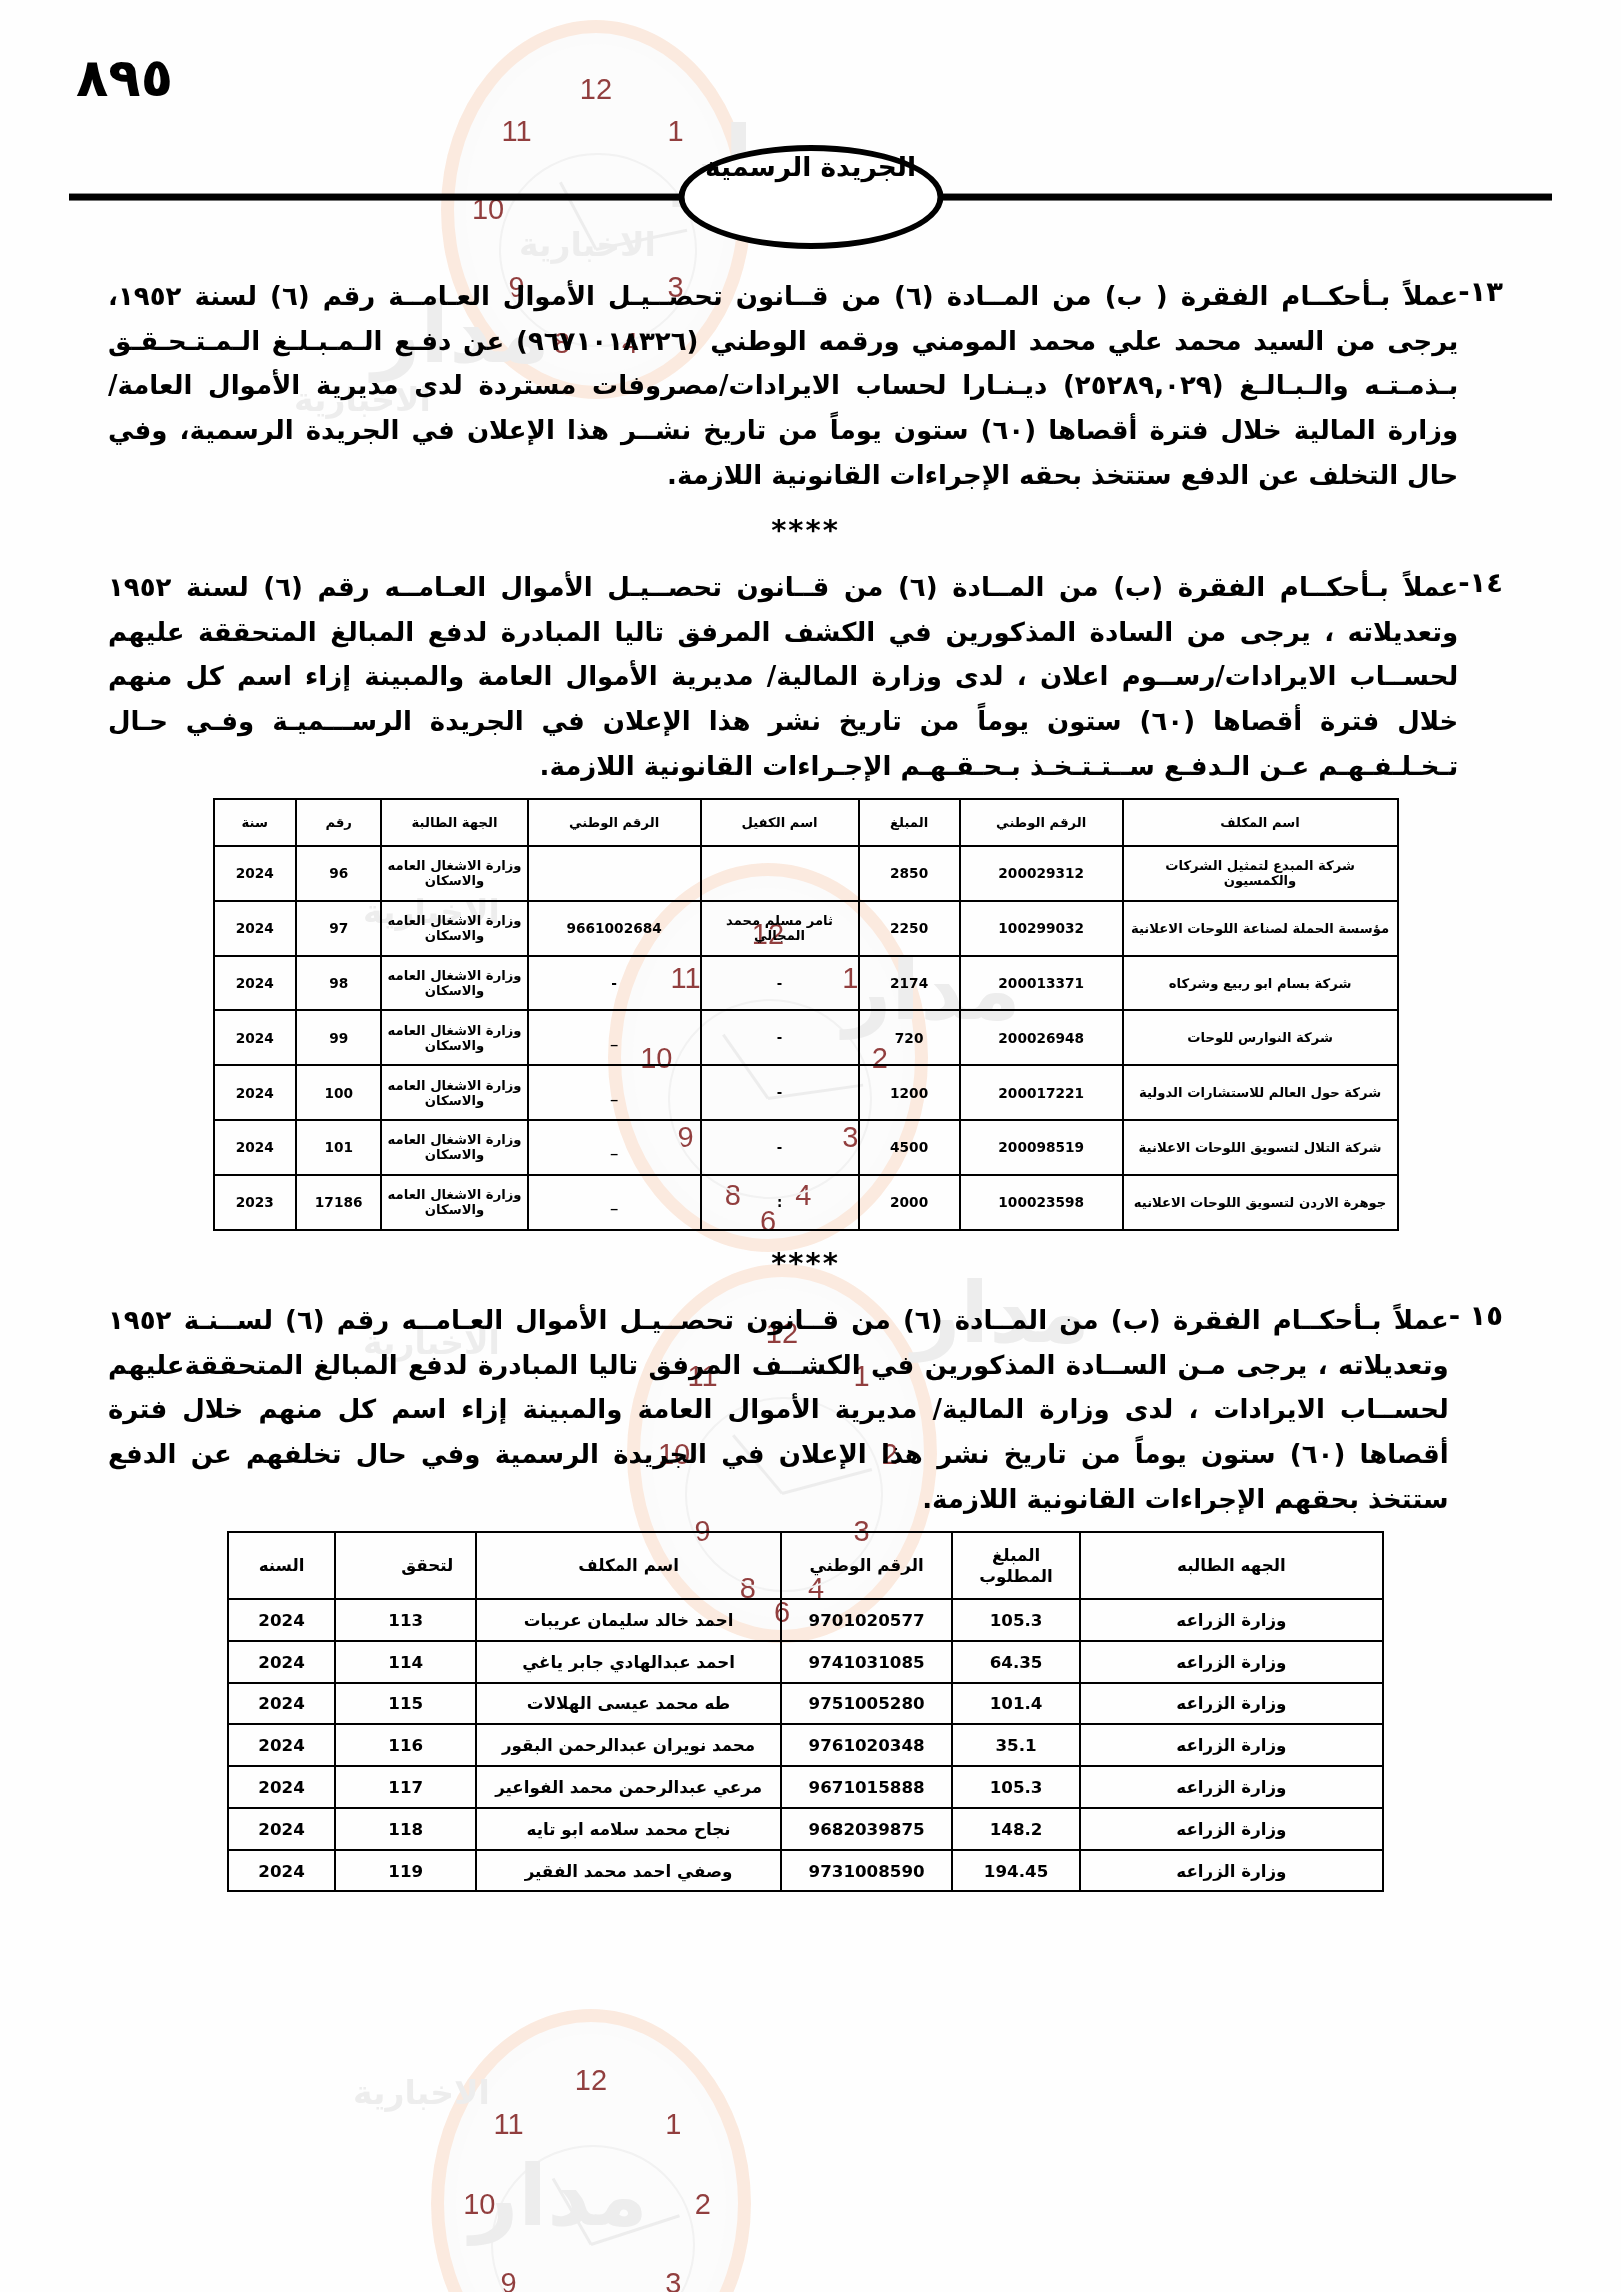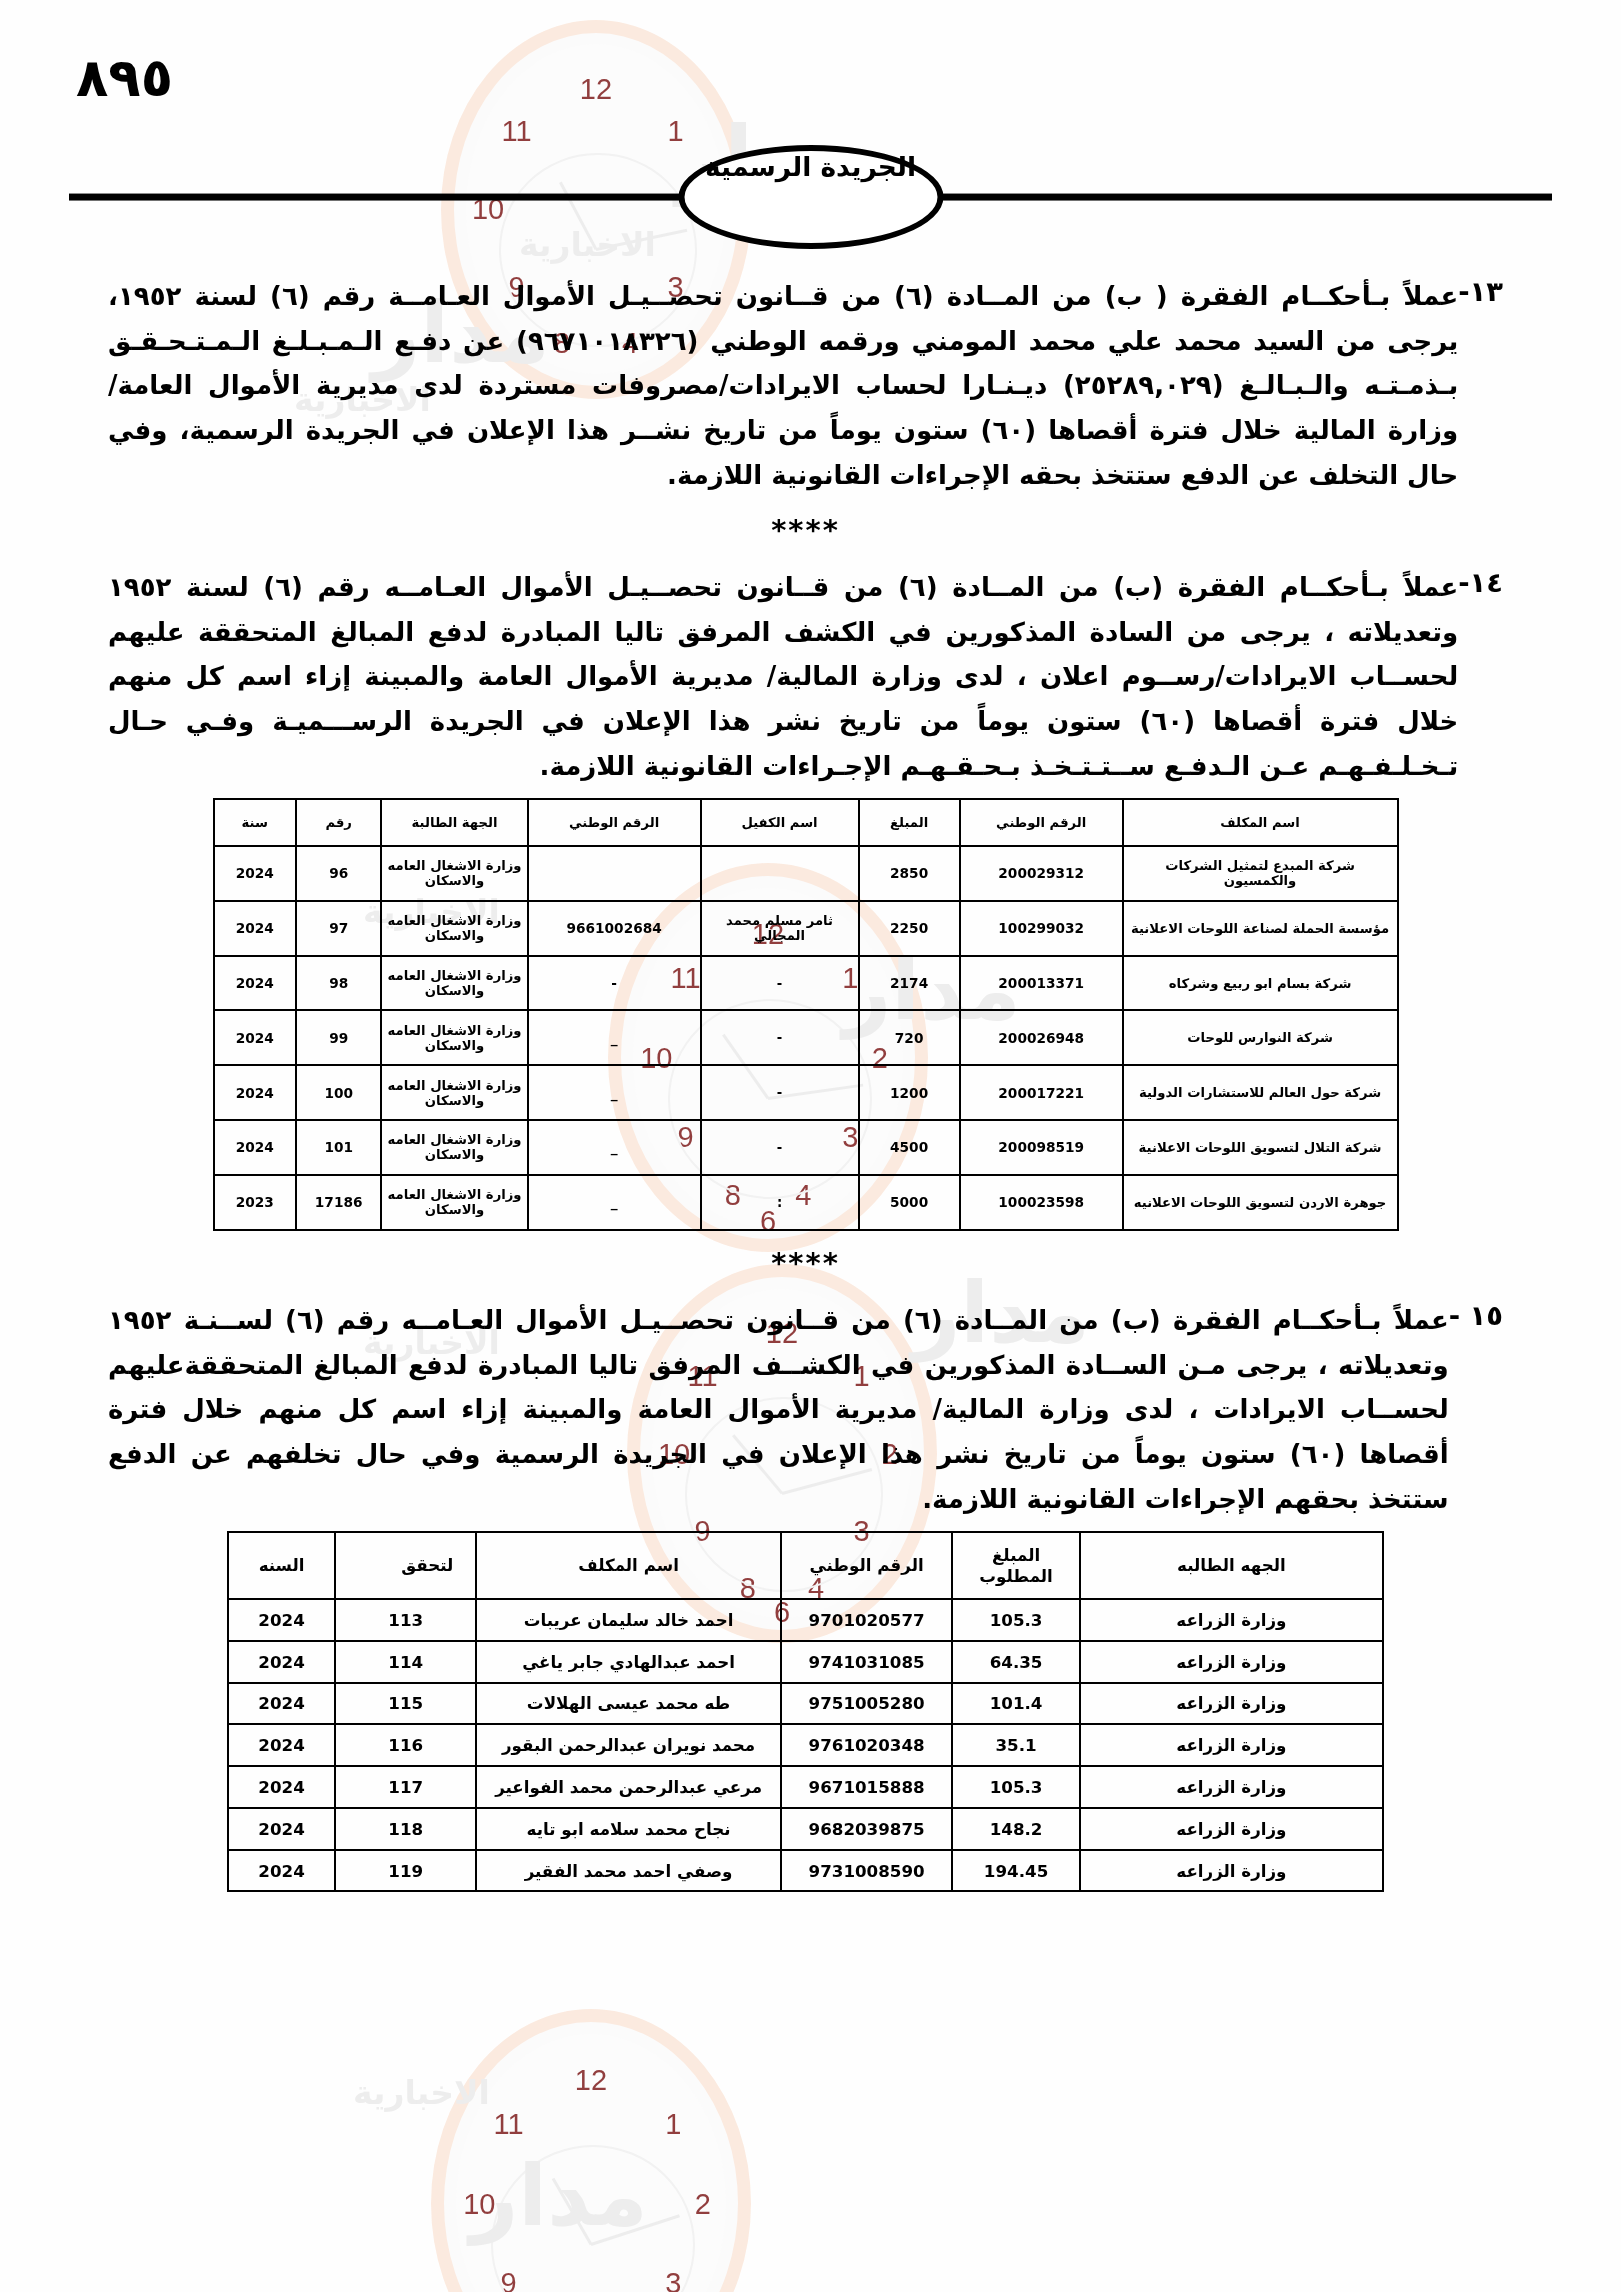--- a/index.html
+++ b/index.html
@@ -382,21 +382,21 @@
               <td>4500</td>
               <td class="nm">-</td>
               <td>_</td>
               <td class="nm">وزارة الاشغال العامه والاسكان</td>
               <td>101</td>
               <td>2024</td>
             </tr>
             <tr>
               <td class="nm">جوهرة الاردن لتسويق اللوحات الاعلانيه</td>
               <td>100023598</td>
-              <td>5000</td>
+              <td>2000</td>
               <td class="nm">:</td>
               <td>_</td>
               <td class="nm">وزارة الاشغال العامه والاسكان</td>
               <td>17186</td>
               <td>2023</td>
             </tr>
           </tbody>
         </table>
       </div>
 

